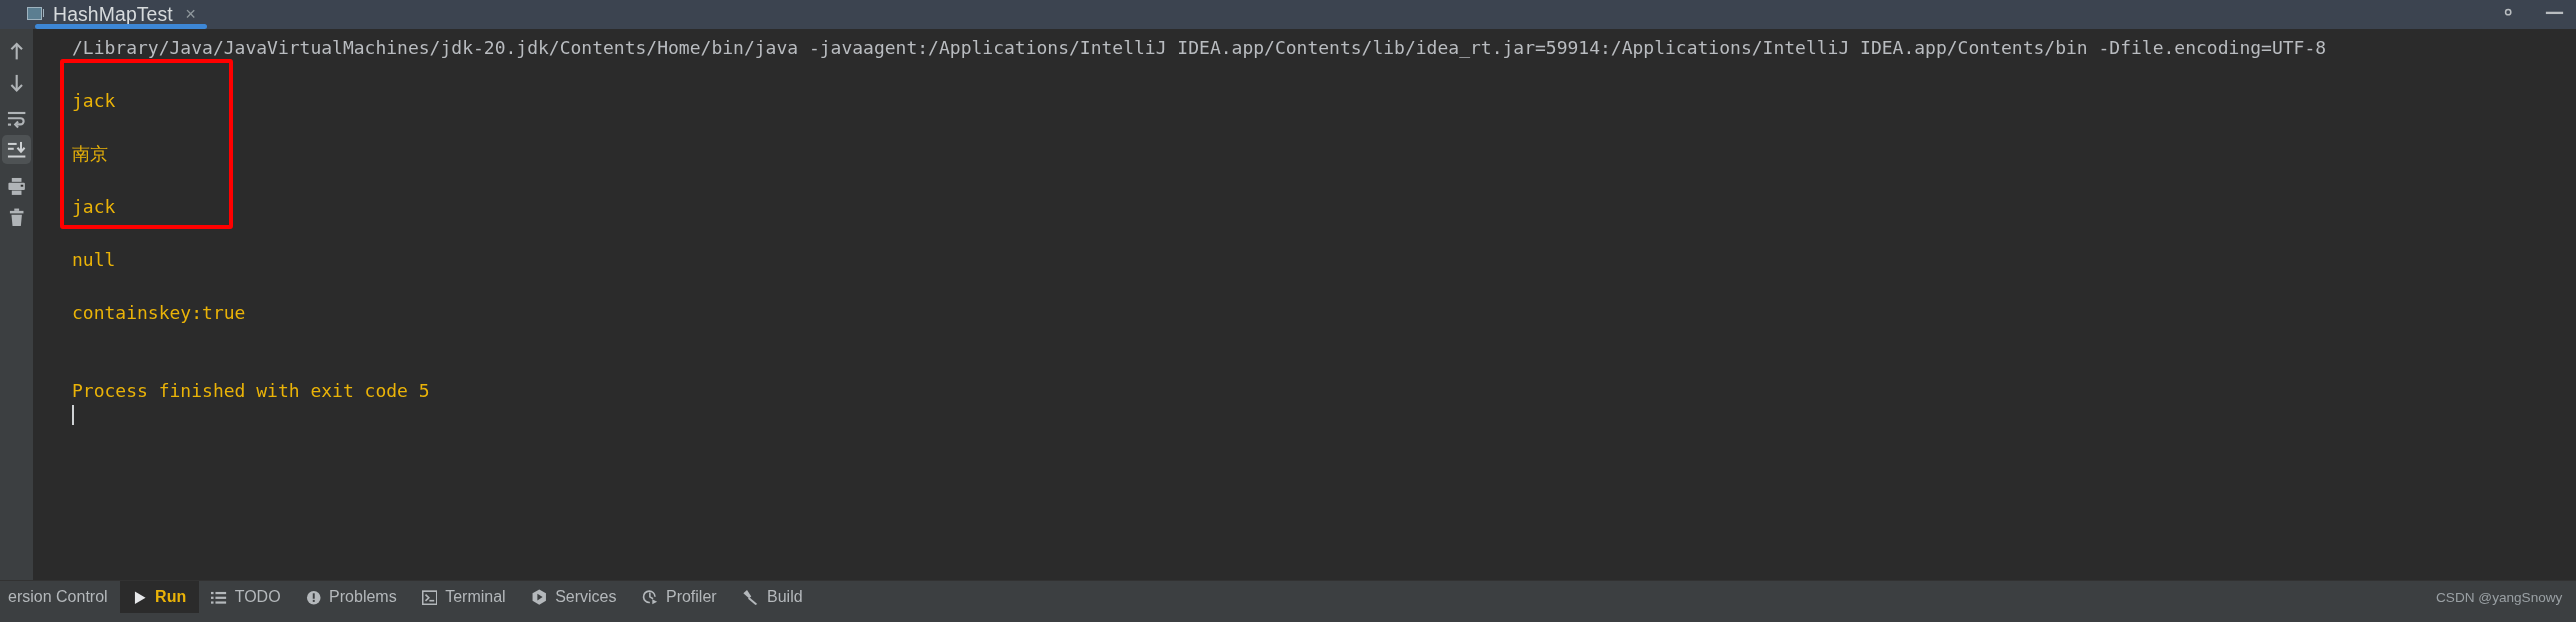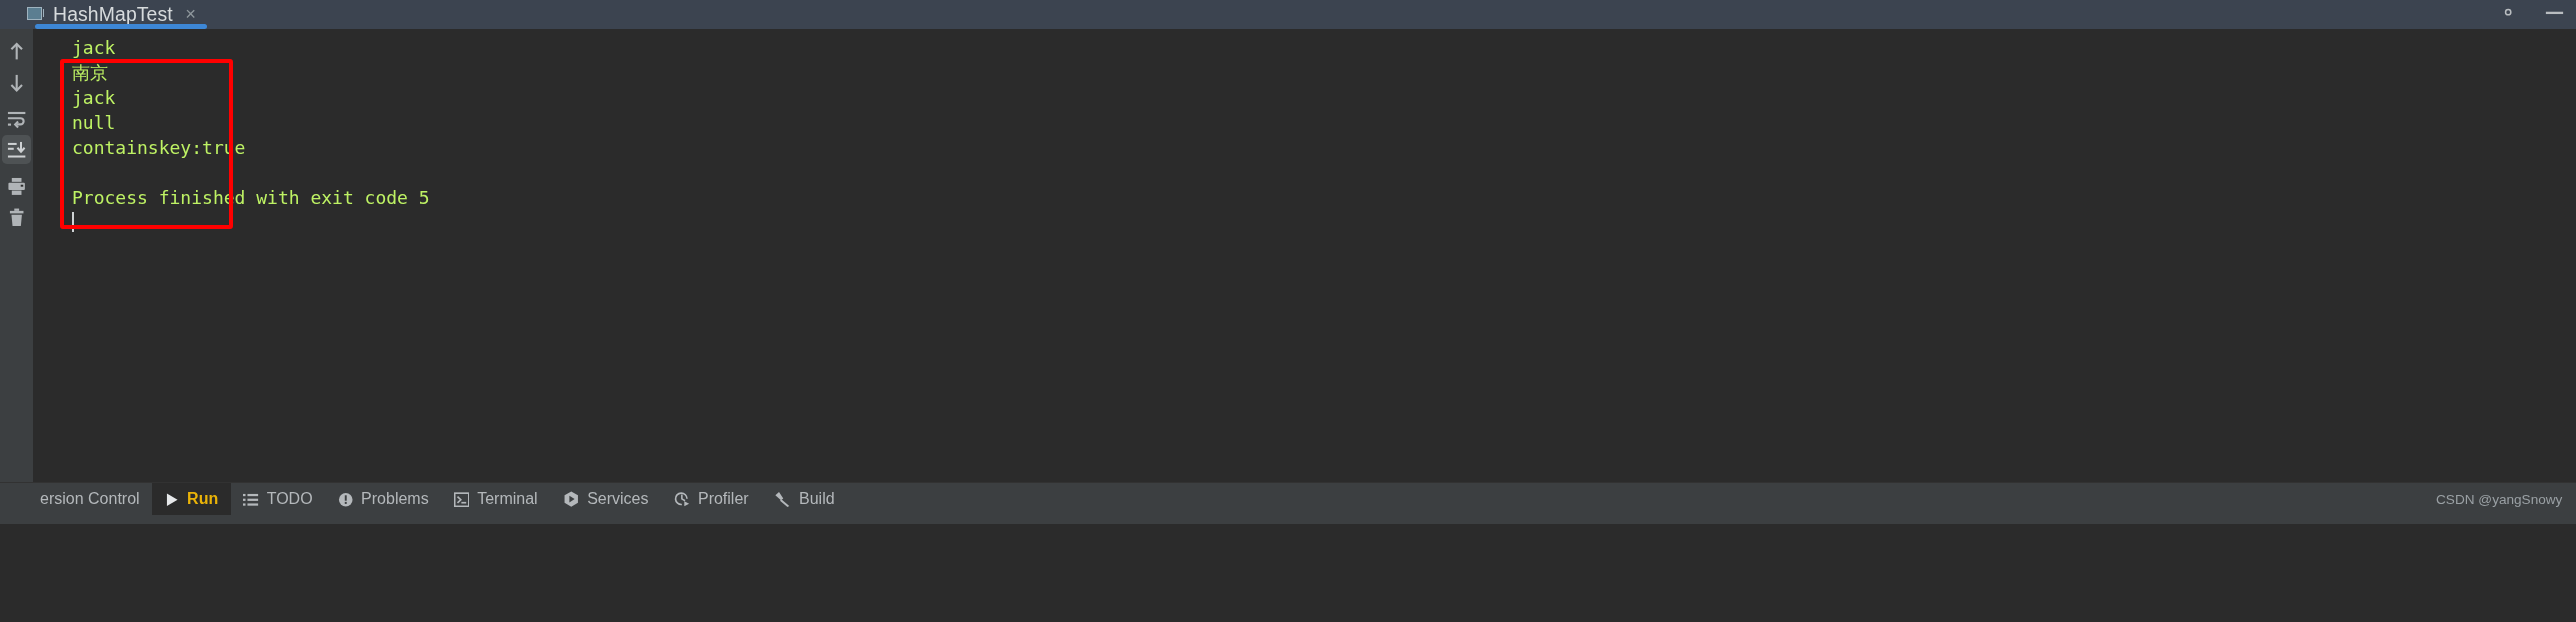--- a/index.html
+++ b/index.html
@@ -11,21 +11,21 @@
     width: 2576px;
     height: 622px;
     overflow: hidden;
     font-family: "Liberation Sans", sans-serif;
     -webkit-font-smoothing: antialiased;
   }
 
   .app {
     position: relative;
     width: 2576px;
-    height: 524px;
+    height: 622px;
     background: #3c3f41;
     display: flex;
     flex-direction: column;
     justify-content: center;
   }
 
   
   .tabbar {
     position: relative;
     height: 29px;
@@ -138,21 +138,21 @@
     line-height: 25px;
     color: #bcbec4;
     padding: 5.8px 0 0 0;
   }
   .cline {
     white-space: pre;
     padding-left: 39px;
     height: 25px;
   }
   .cline.cmd { color: #b9bcc0; }
-  .cline.out { color: #bef264; }
+  .cline.out { color: #eab308; margin-top: 28px; }
   .caret {
     display: inline-block;
     width: 1.9px;
     height: 19.4px;
     background: #cfd2d4;
     vertical-align: -2.9px;
   }
   .blank { height: 25px; }
 
   
@@ -181,21 +181,21 @@
   .sb-item {
     display: flex;
     align-items: center;
     gap: 7.8px;
     padding: 0 12.6px;
     font-size: 16px;
     color: #b4b8bb;
     cursor: pointer;
     white-space: nowrap;
   }
-  .sb-item.clipped { padding-left: 8px; margin-left: 32px; }
+  .sb-item.clipped { padding-left: 8px; }
   .sb-item.active {
     background: #2b2b2b;
     color: #eab308;
     font-weight: bold;
   }
   .sb-icon {
     display: flex;
     align-items: center;
     justify-content: center;
     flex: none;
@@ -293,20 +293,21 @@
       <div class="gbtn">
         <svg width="19.4" height="21.3" viewBox="0 0 20 22">
           <rect x="3" y="4" width="14" height="2.6" fill="#b0b4b7"></rect>
           <rect x="7.5" y="1.6" width="5" height="2.4" fill="#b0b4b7"></rect>
           <path d="M4.6 8 h10.8 l-1.1 11.5 h-8.6 z" fill="#b0b4b7"></path>
         </svg>
       </div>
     </div>
 
     <div class="console">
+      <div class="cline cmd">/Library/Java/JavaVirtualMachines/jdk-20.jdk/Contents/Home/bin/java -javaagent:/Applications/IntelliJ IDEA.app/Contents/lib/idea_rt.jar=59914:/Applications/IntelliJ IDEA.app/Contents/bin -Dfile.encoding=UTF-8</div>
       <div>
         <div class="cline out">jack</div>
         <div class="cline out">南京</div>
         <div class="cline out">jack</div>
         <div class="cline out">null</div>
         <div class="cline out">containskey:true</div>
       </div>
       <div class="blank"></div>
       <div class="cline out">Process finished with exit code 5</div>
       <div class="cline"><span class="caret"></span></div>

